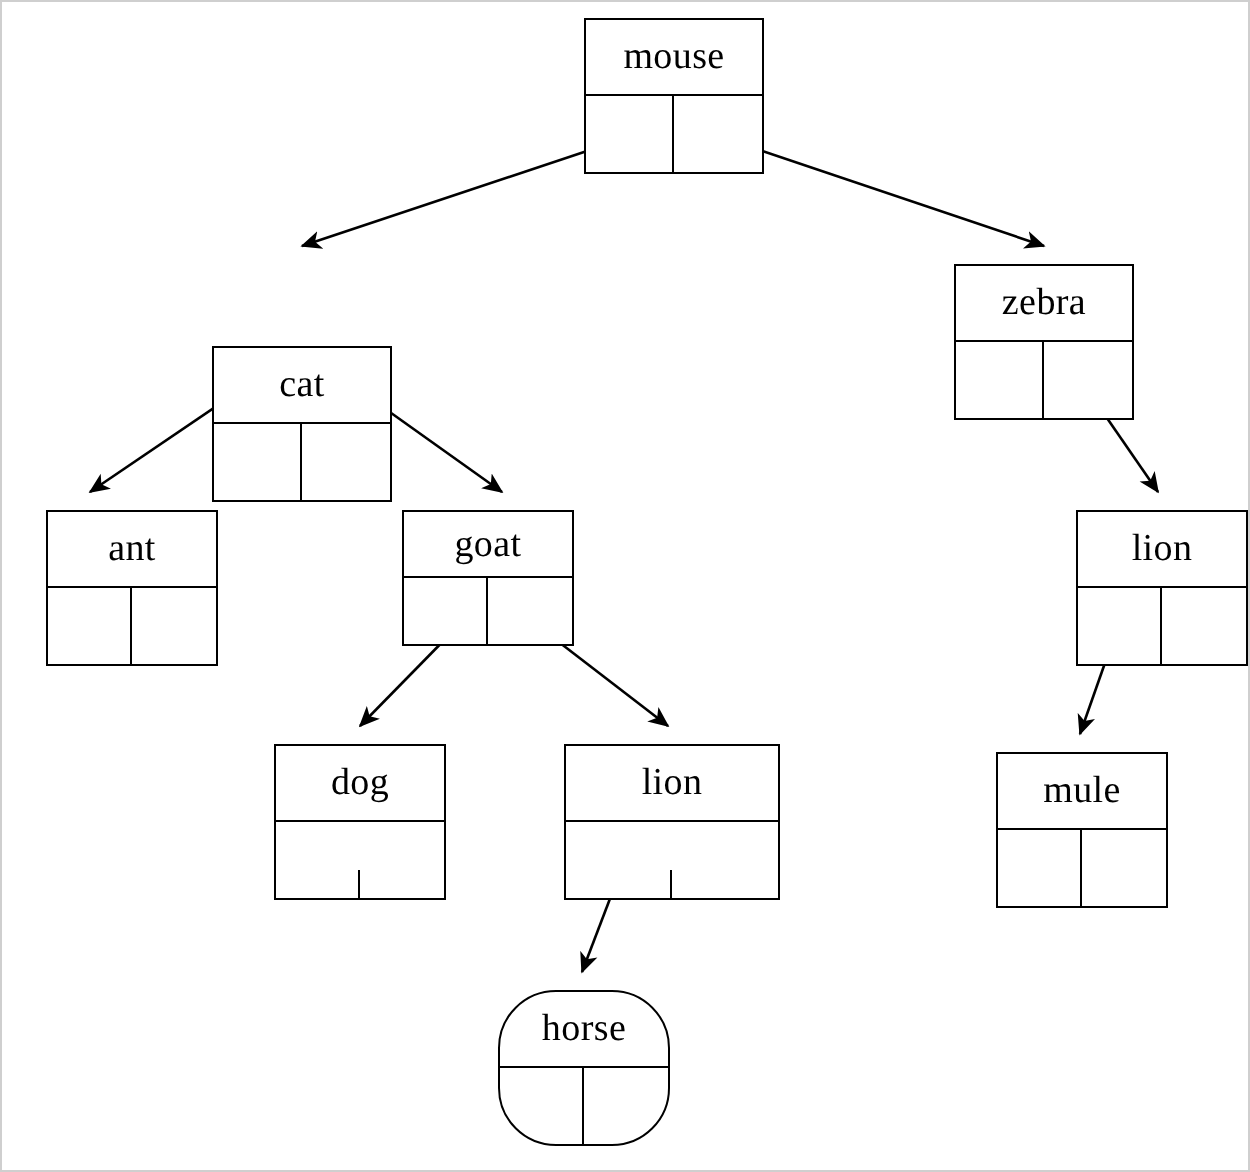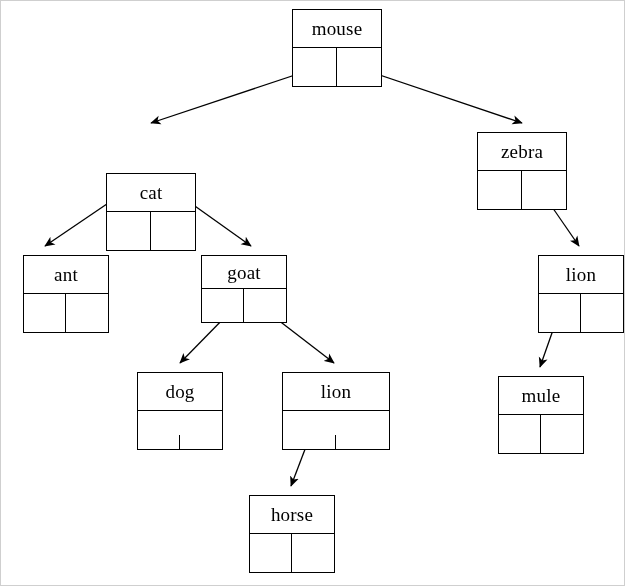--- a/index.html
+++ b/index.html
@@ -141,21 +141,21 @@
           <div class="ptr ptr-right"></div>
         </div>
       </div>
       <div class="node" style="left: 497px; top: 375px; width: 86px; height: 78px;">
         <div class="node-label">mule</div>
         <div class="node-pointers">
           <div class="ptr ptr-left"></div>
           <div class="ptr ptr-right"></div>
         </div>
       </div>
-      <div class="node" style="left: 248px; top: 494px; width: 86px; height: 78px;">
+      <div class="node" style="left: 248px; top: 494px; width: 86px; height: 78px; border-radius: 29px;">
         <div class="node-label">horse</div>
         <div class="node-pointers">
           <div class="ptr ptr-left"></div>
           <div class="ptr ptr-right"></div>
         </div>
       </div>
     </div>
 
 </div>
 

